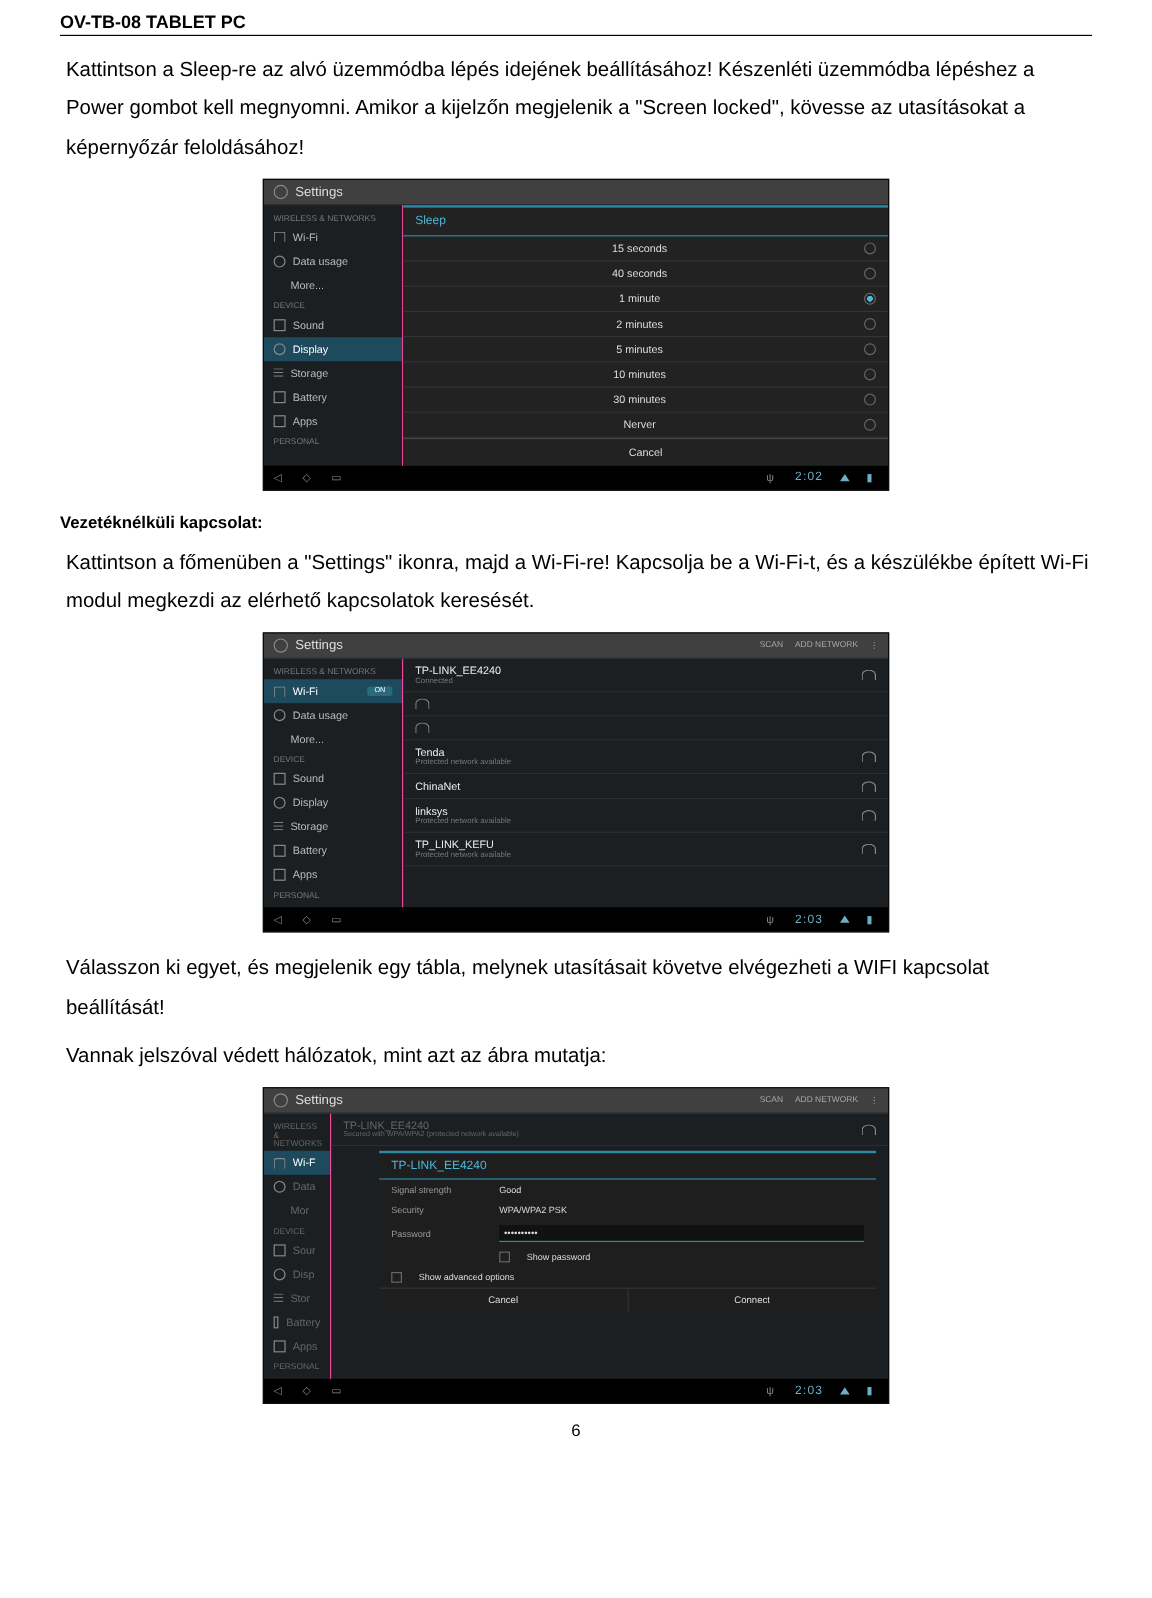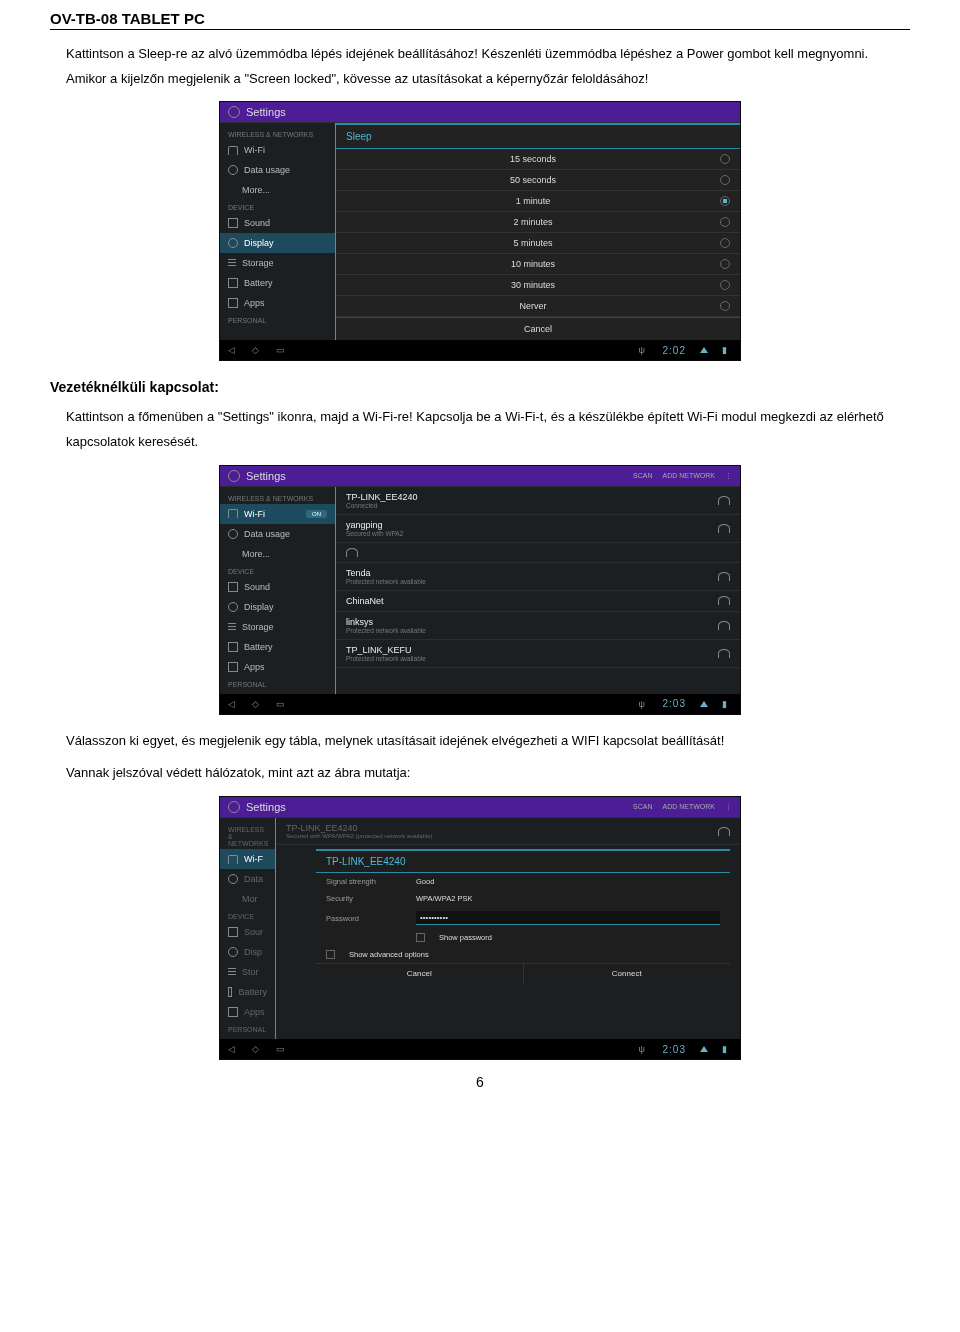--- a/index.html
+++ b/index.html
@@ -18,23 +18,23 @@
     text-align: left;
     font-weight: bold;
     font-size: 15px;
     margin-bottom: 2px;
   }
   .hr {
     border-top: 1.5px solid #000;
     margin-bottom: 12px;
   }
   .body-text {
-    font-size: 13px;
+    font-size: 17px;
     line-height: 1.9;
-    margin: 0 0 8px 16px;
+    margin: 0 0 8px 5px;
   }
   .section-title {
     font-size: 14px;
     font-weight: bold;
     margin: 18px 0 10px 0;
   }
   .page-number {
     text-align: center;
     font-size: 14px;
     margin-top: 10px;
@@ -47,21 +47,21 @@
     margin: 10px auto 14px auto;
     color: #ccc;
     font-size: 9px;
     position: relative;
     border: 1px solid #0a0a0a;
   }
   .shot-header {
     display: flex;
     align-items: center;
     padding: 4px 8px;
-    background: #4c1d95;
+    background: #404040;
     border-bottom: 1px solid #2a2e32;
   }
   .shot-header .title {
     font-size: 11px;
     color: #ddd;
     flex: 1;
   }
   .gear-icon {
     width: 10px; height: 10px;
     border: 1px solid #888;
@@ -312,21 +312,21 @@
       </div>
       <div class="shot-main">
         <div class="dialog1">
           <div class="dialog1-title">Sleep</div>
           <div id="sleep-options">
               <div class="dialog1-row">
                 <span class="label">15 seconds</span>
                 <span class="radio"></span>
               </div>
               <div class="dialog1-row">
-                <span class="label">50 seconds</span>
+                <span class="label">40 seconds</span>
                 <span class="radio"></span>
               </div>
               <div class="dialog1-row">
                 <span class="label">1 minute</span>
                 <span class="radio selected"></span>
               </div>
               <div class="dialog1-row">
                 <span class="label">2 minutes</span>
                 <span class="radio"></span>
               </div>
@@ -417,24 +417,20 @@
       </div>
       <div class="shot-main" id="wifi-list">
           <div class="wifi-row">
             <div class="info">
               <div class="name">TP-LINK_EE4240</div>
               <div class="sub">Connected</div>
             </div>
             <span class="wifi-icon"></span>
           </div>
           <div class="wifi-row">
-            <div class="info">
-              <div class="name">yangping</div>
-              <div class="sub">Secured with WPA2</div>
-            </div>
             <span class="wifi-icon"></span>
           </div>
           <div class="wifi-row">
             <span class="wifi-icon"></span>
           </div>
           <div class="wifi-row">
             <div class="info">
               <div class="name">Tenda</div>
               <div class="sub">Protected network available</div>
             </div>
@@ -467,21 +463,21 @@
       <span class="nav-icon">◇</span>
       <span class="nav-icon">▭</span>
       <span class="nav-spacer"></span>
       <span class="nav-icon">ψ</span>
       <span class="nav-time">2:03</span>
       <span class="nav-tri"></span>
       <span class="nav-icon" style="color:#6ab0c8">▮</span>
     </div>
   </div>
 
-  <p class="body-text">Válasszon ki egyet, és megjelenik egy tábla, melynek utasításait idejének elvégezheti a WIFI kapcsolat beállítását!</p>
+  <p class="body-text">Válasszon ki egyet, és megjelenik egy tábla, melynek utasításait követve elvégezheti a WIFI kapcsolat beállítását!</p>
   <p class="body-text">Vannak jelszóval védett hálózatok, mint azt az ábra mutatja:</p>
 
   <div class="shot shot3">
     <div class="shot-header">
       <span class="gear-icon"></span>
       <span class="title">Settings</span>
       <span class="actions" style="display:flex;gap:10px;color:#aaa;font-size:7px">
         <span>SCAN</span>
         <span>ADD NETWORK</span>
         <span>⋮</span>

